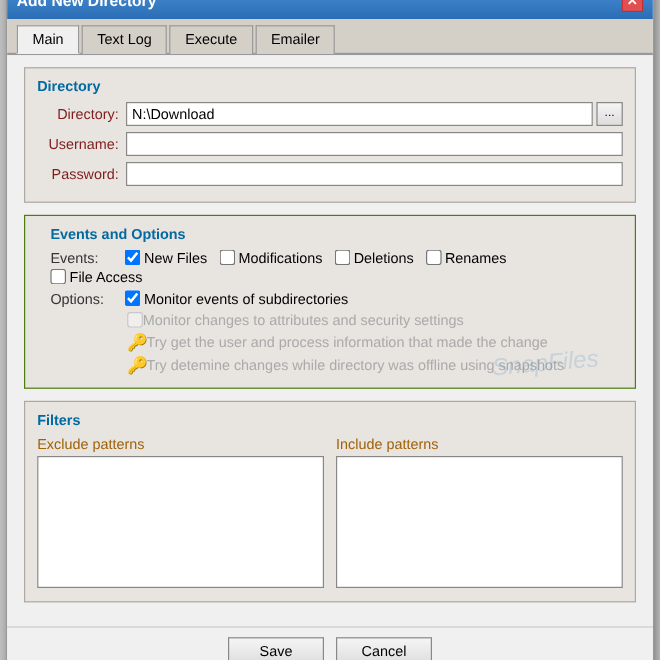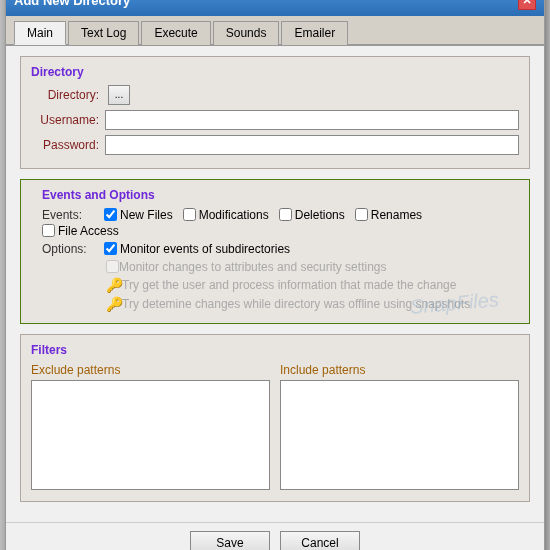--- a/index.html
+++ b/index.html
@@ -72,21 +72,21 @@
       border-bottom: 1px solid #f0f0f0;
       z-index: 1;
     }
     .main-content {
       padding: 10px 14px;
       background: #f0f0f0;
     }
     .section-label {
       font-weight: bold;
       font-size: 12px;
-      color: #6d28d9;
+      color: #0369a1;
       margin-bottom: 6px;
     }
     .section-box {
       border: 1px solid #b0a8a0;
       background: #e8e4e0;
       padding: 8px 10px;
       margin-bottom: 10px;
     }
     .form-row {
       display: flex;
@@ -227,34 +227,32 @@
       <div class="tab active">
         <span>Main</span>
       </div>
       <div class="tab">
         <span>Text Log</span>
       </div>
       <div class="tab">
         <span>Execute</span>
       </div>
       <div class="tab">
-        <span>Sounds</span>
-      </div>
-      <div class="tab">
         <span>Emailer</span>
       </div>
     </div>
 
     <div class="main-content">
 
       <div class="section-box">
         <div class="section-label">Directory</div>
 
         <div class="form-row">
           <span class="form-label">Directory:</span>
+          <input class="form-input" type="text" value="N:\Download" style="">
           <button class="browse-btn">...</button>
         </div>
         <div class="form-row">
           <span class="form-label">Username:</span>
           <input class="form-input" type="text" value="" style="">
         </div>
         <div class="form-row">
           <span class="form-label">Password:</span>
           <input class="form-input" type="password" value="" style="">
         </div>

